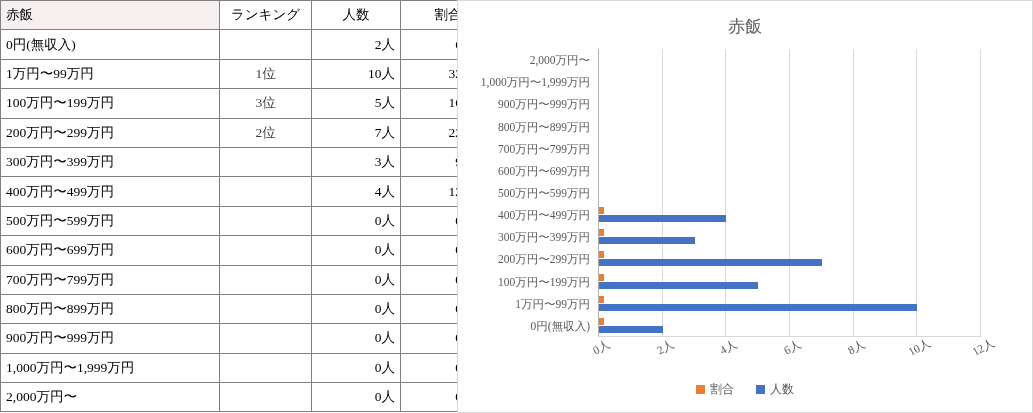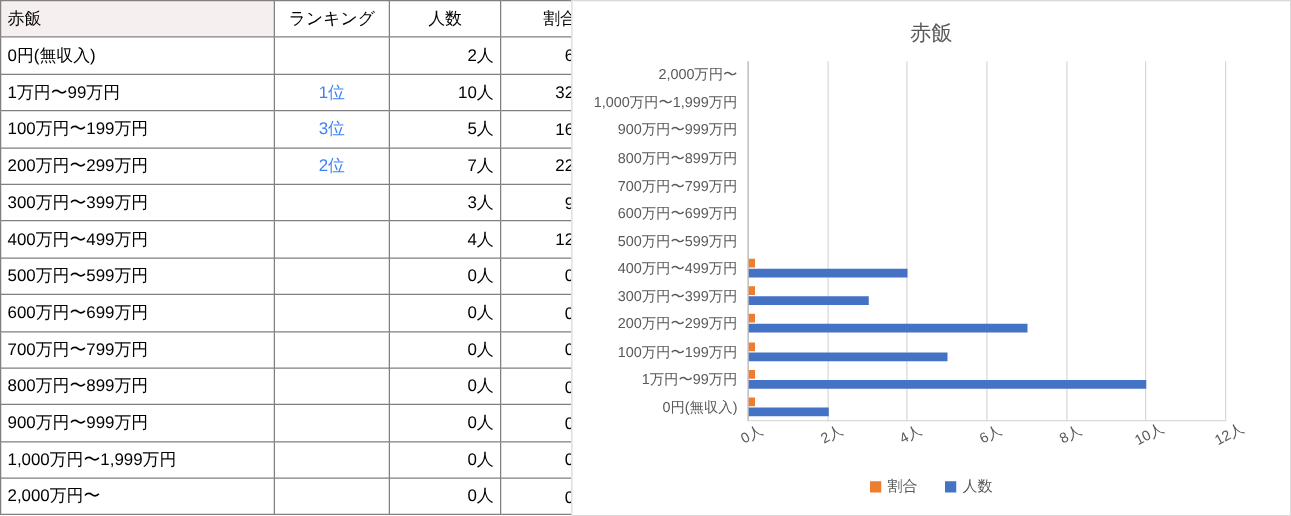--- a/index.html
+++ b/index.html
@@ -7,20 +7,21 @@
     padding: 0;
     background: #ffffff;
     font-family: "Liberation Sans", sans-serif;
   }
   #page {
     position: relative;
     width: 1033px;
     height: 413px;
     overflow: hidden;
     background: #ffffff;
+    font-family: Liberation Serif, serif;
   }
 
   
   #table-wrap {
     position: absolute;
     left: 0px;
     top: 0px;
     width: 451px;
     height: 413px;
   }
@@ -47,21 +48,21 @@
 
   .hdr-label {
     background: #f6efef;
     text-align: left;
     color: #000;
   }
   .hdr-plain {
     background: #ffffff;
     text-align: center;
   }
-  .rank-val { color: #3b82f6; }
+  .rank-val { color: #404040; }
 
   
   #chart-wrap {
     position: absolute;
     left: 457px;
     top: 0px;
     width: 576px;
     height: 413px;
     border: 1px solid #d9d9d9;
     box-sizing: border-box;

